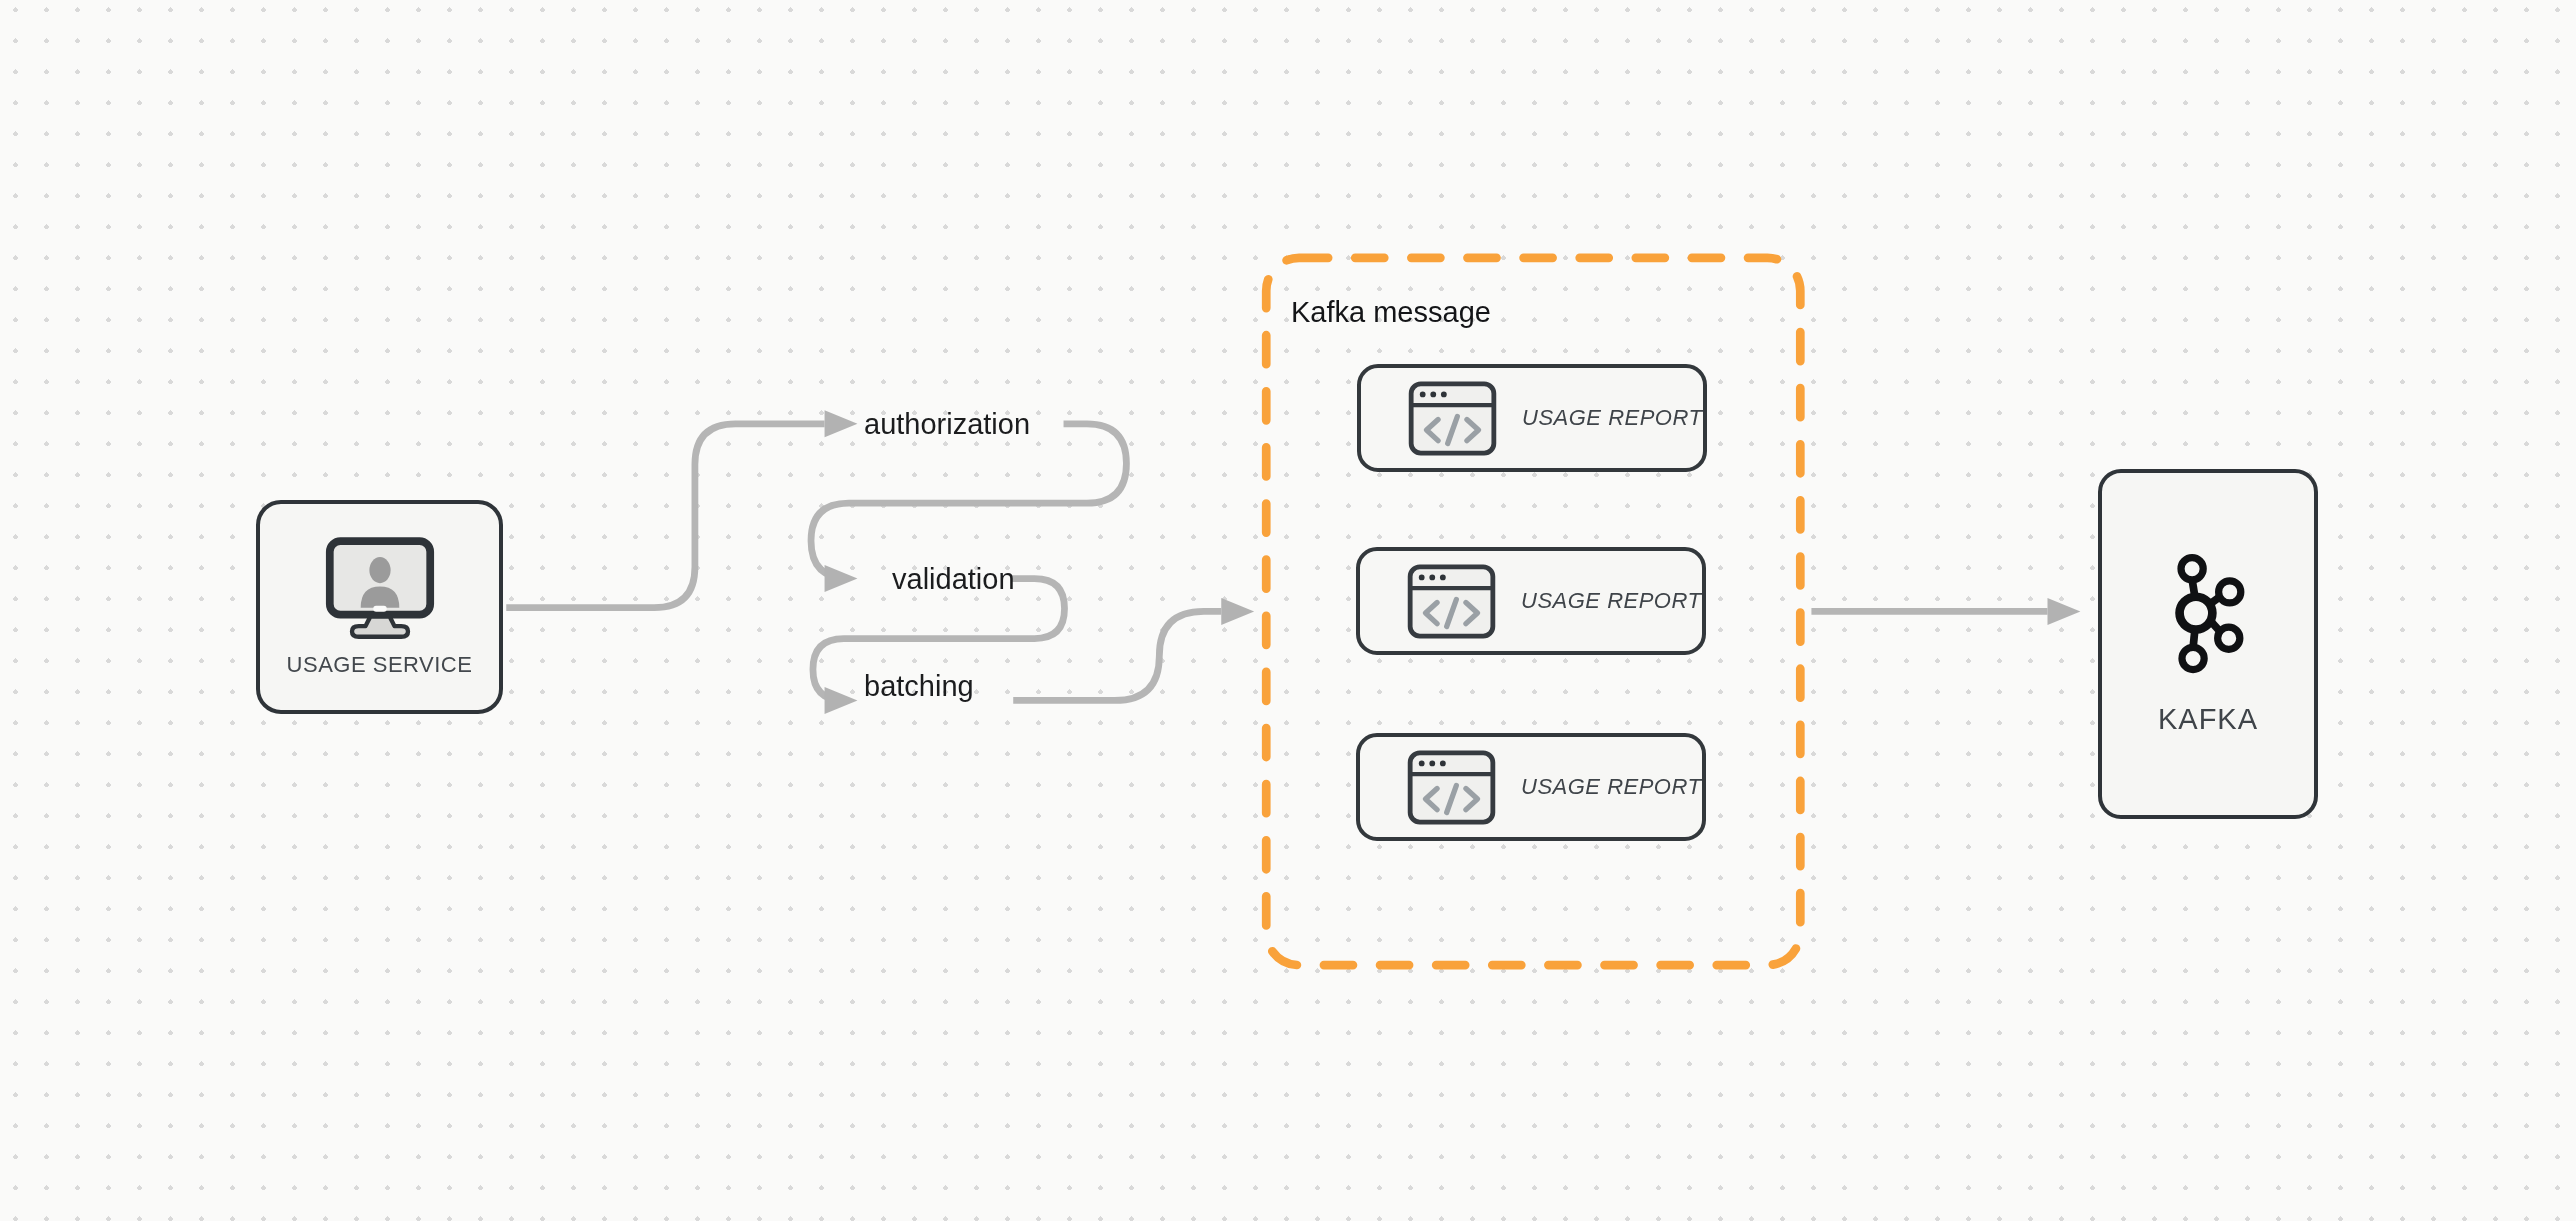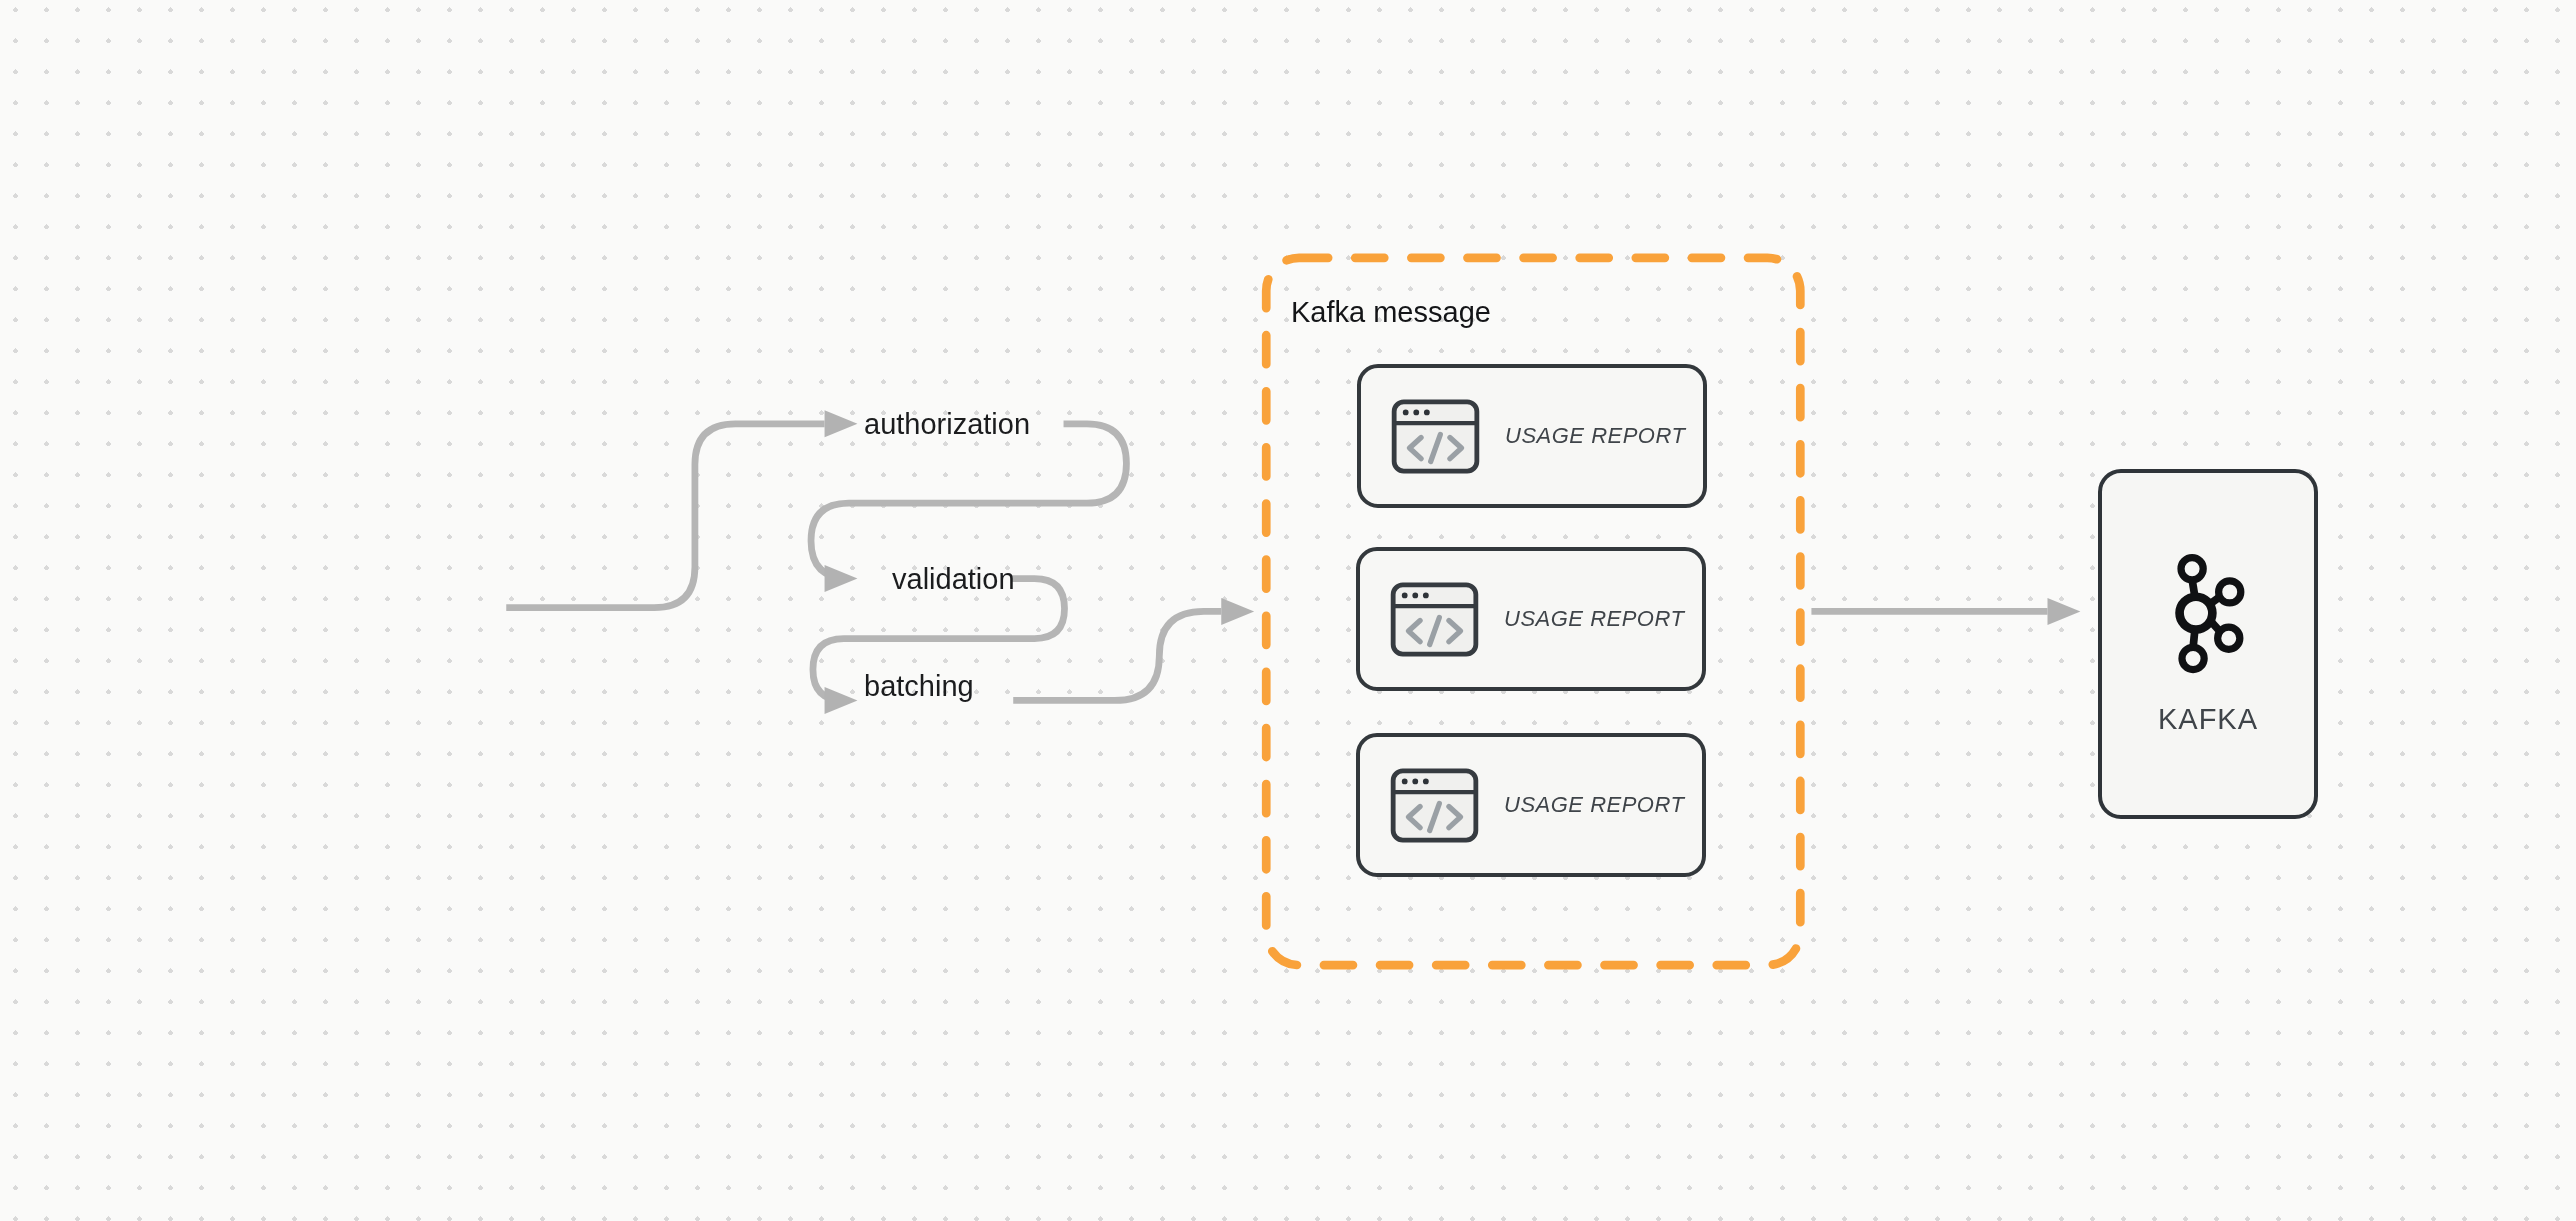--- a/index.html
+++ b/index.html
@@ -52,23 +52,23 @@
   .flow-label.auth{left:864px;top:424px;}
   .flow-label.valid{left:864px;top:579px;margin-left:28px;}
   .flow-label.batch{left:864px;top:686px;}
 
   .group-title{
     position:absolute;left:1291px;top:312px;transform:translateY(-50%);
     font-size:29px;font-weight:400;color:#141518;white-space:nowrap;
   }
 
   .report-card{
-    position:absolute;width:350px;height:144px;
+    position:absolute;width:350px;height:108px;
     background:var(--card-fill);border:4.8px solid #33383C;border-radius:21px;
-    display:flex;align-items:center;padding-left:30px;gap:25px;
+    display:flex;align-items:center;padding-left:47px;gap:25px;
   }
   .report-card::before{ 
     content:"";position:absolute;z-index:-1;
     left:8.7px;top:8.7px;width:100%;height:100%;
     background:var(--card-shadow-fill);
     border:4.8px solid var(--card-shadow-border);border-radius:21px;
   }
   .report-card.c1{left:1357px;top:364px;}
   .report-card.c2{left:1356px;top:547px;}
   .report-card.c3{left:1356px;top:733px;}
@@ -94,20 +94,30 @@
     <path class="connector" d="M 1045 598 H 1069 Q 1100 598 1100 629 Q 1100 660 1069 660 H 872 Q 840 660 840 692 Q 840 724 872 724"></path>
     <polygon class="arrowhead" points="886,724 852,710 852,738"></polygon>
 
     <path class="connector" d="M 1047 724 H 1152 Q 1198 724 1198 678 Q 1198 632 1244 632 H 1262"></path>
     <polygon class="arrowhead" points="1296,632 1262,618 1262,646"></polygon>
 
     <path class="connector" d="M 1872 632 H 2116"></path>
     <polygon class="arrowhead" points="2150,632 2116,618 2116,646"></polygon>
   </svg>
 
+  <div class="node usage-service-node">
+    <svg width="112" height="103" viewBox="0 0 116 106">
+      <rect x="6" y="5" width="104" height="76" rx="11" fill="#E7E7E5" stroke="#2E3338" stroke-width="8"></rect>
+      <ellipse cx="58" cy="35" rx="11" ry="13.5" fill="#9B9B9B"></ellipse>
+      <path d="M38 74 Q38 52 58 52 Q78 52 78 74 Z" fill="#9B9B9B"></path>
+      <rect x="51" y="72" width="14" height="6" rx="3" fill="#FBFBFA"></rect>
+      <path d="M48 83 H68 L73 93 H80 Q87 93 87 98.5 Q87 104 80 104 H36 Q29 104 29 98.5 Q29 93 36 93 H43 Z" fill="#D7D7D5" stroke="#2E3338" stroke-width="4.5" stroke-linejoin="round"></path>
+    </svg>
+    <span class="node-label">USAGE SERVICE</span>
+  </div>
 
   <span class="flow-label auth">authorization</span>
   <span class="flow-label valid">validation</span>
   <span class="flow-label batch">batching</span>
 
   <span class="group-title">Kafka message</span>
 
   <div class="report-card c1">
     <svg width="89" height="75" viewBox="0 0 92 78">
       <rect x="3" y="3" width="86" height="72" rx="10" fill="#F0F0EE" stroke="#363B40" stroke-width="5"></rect>

